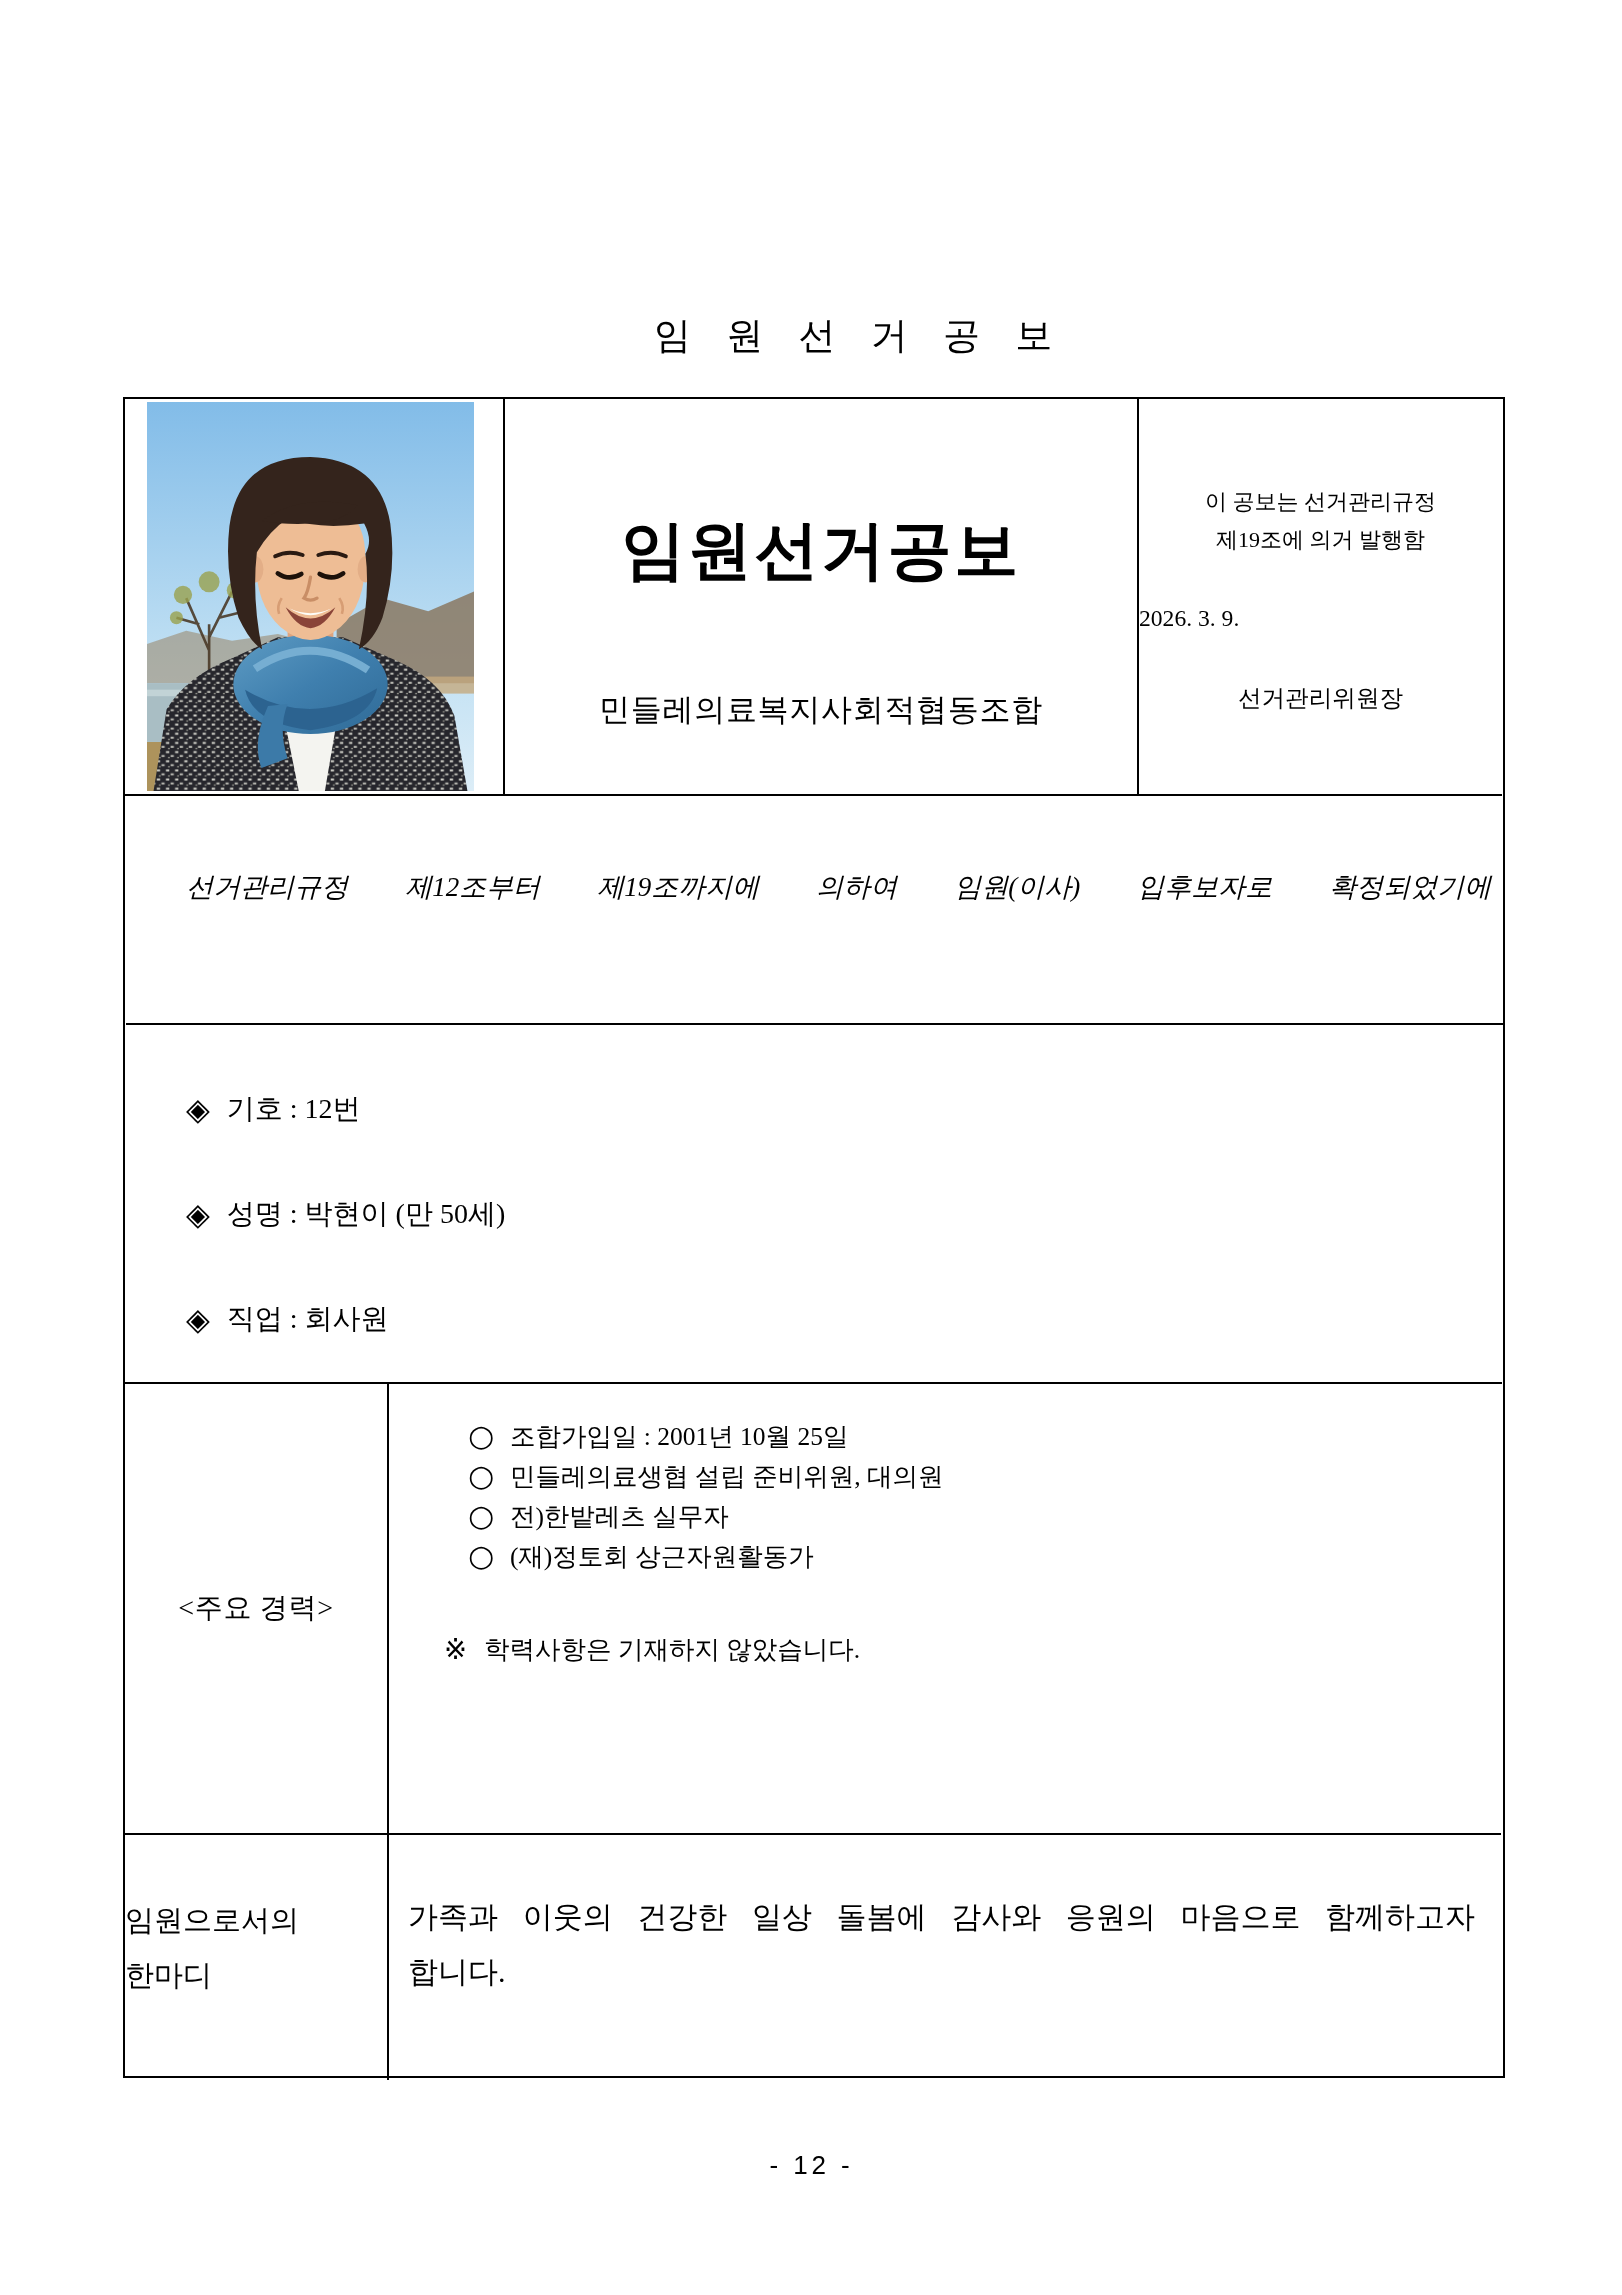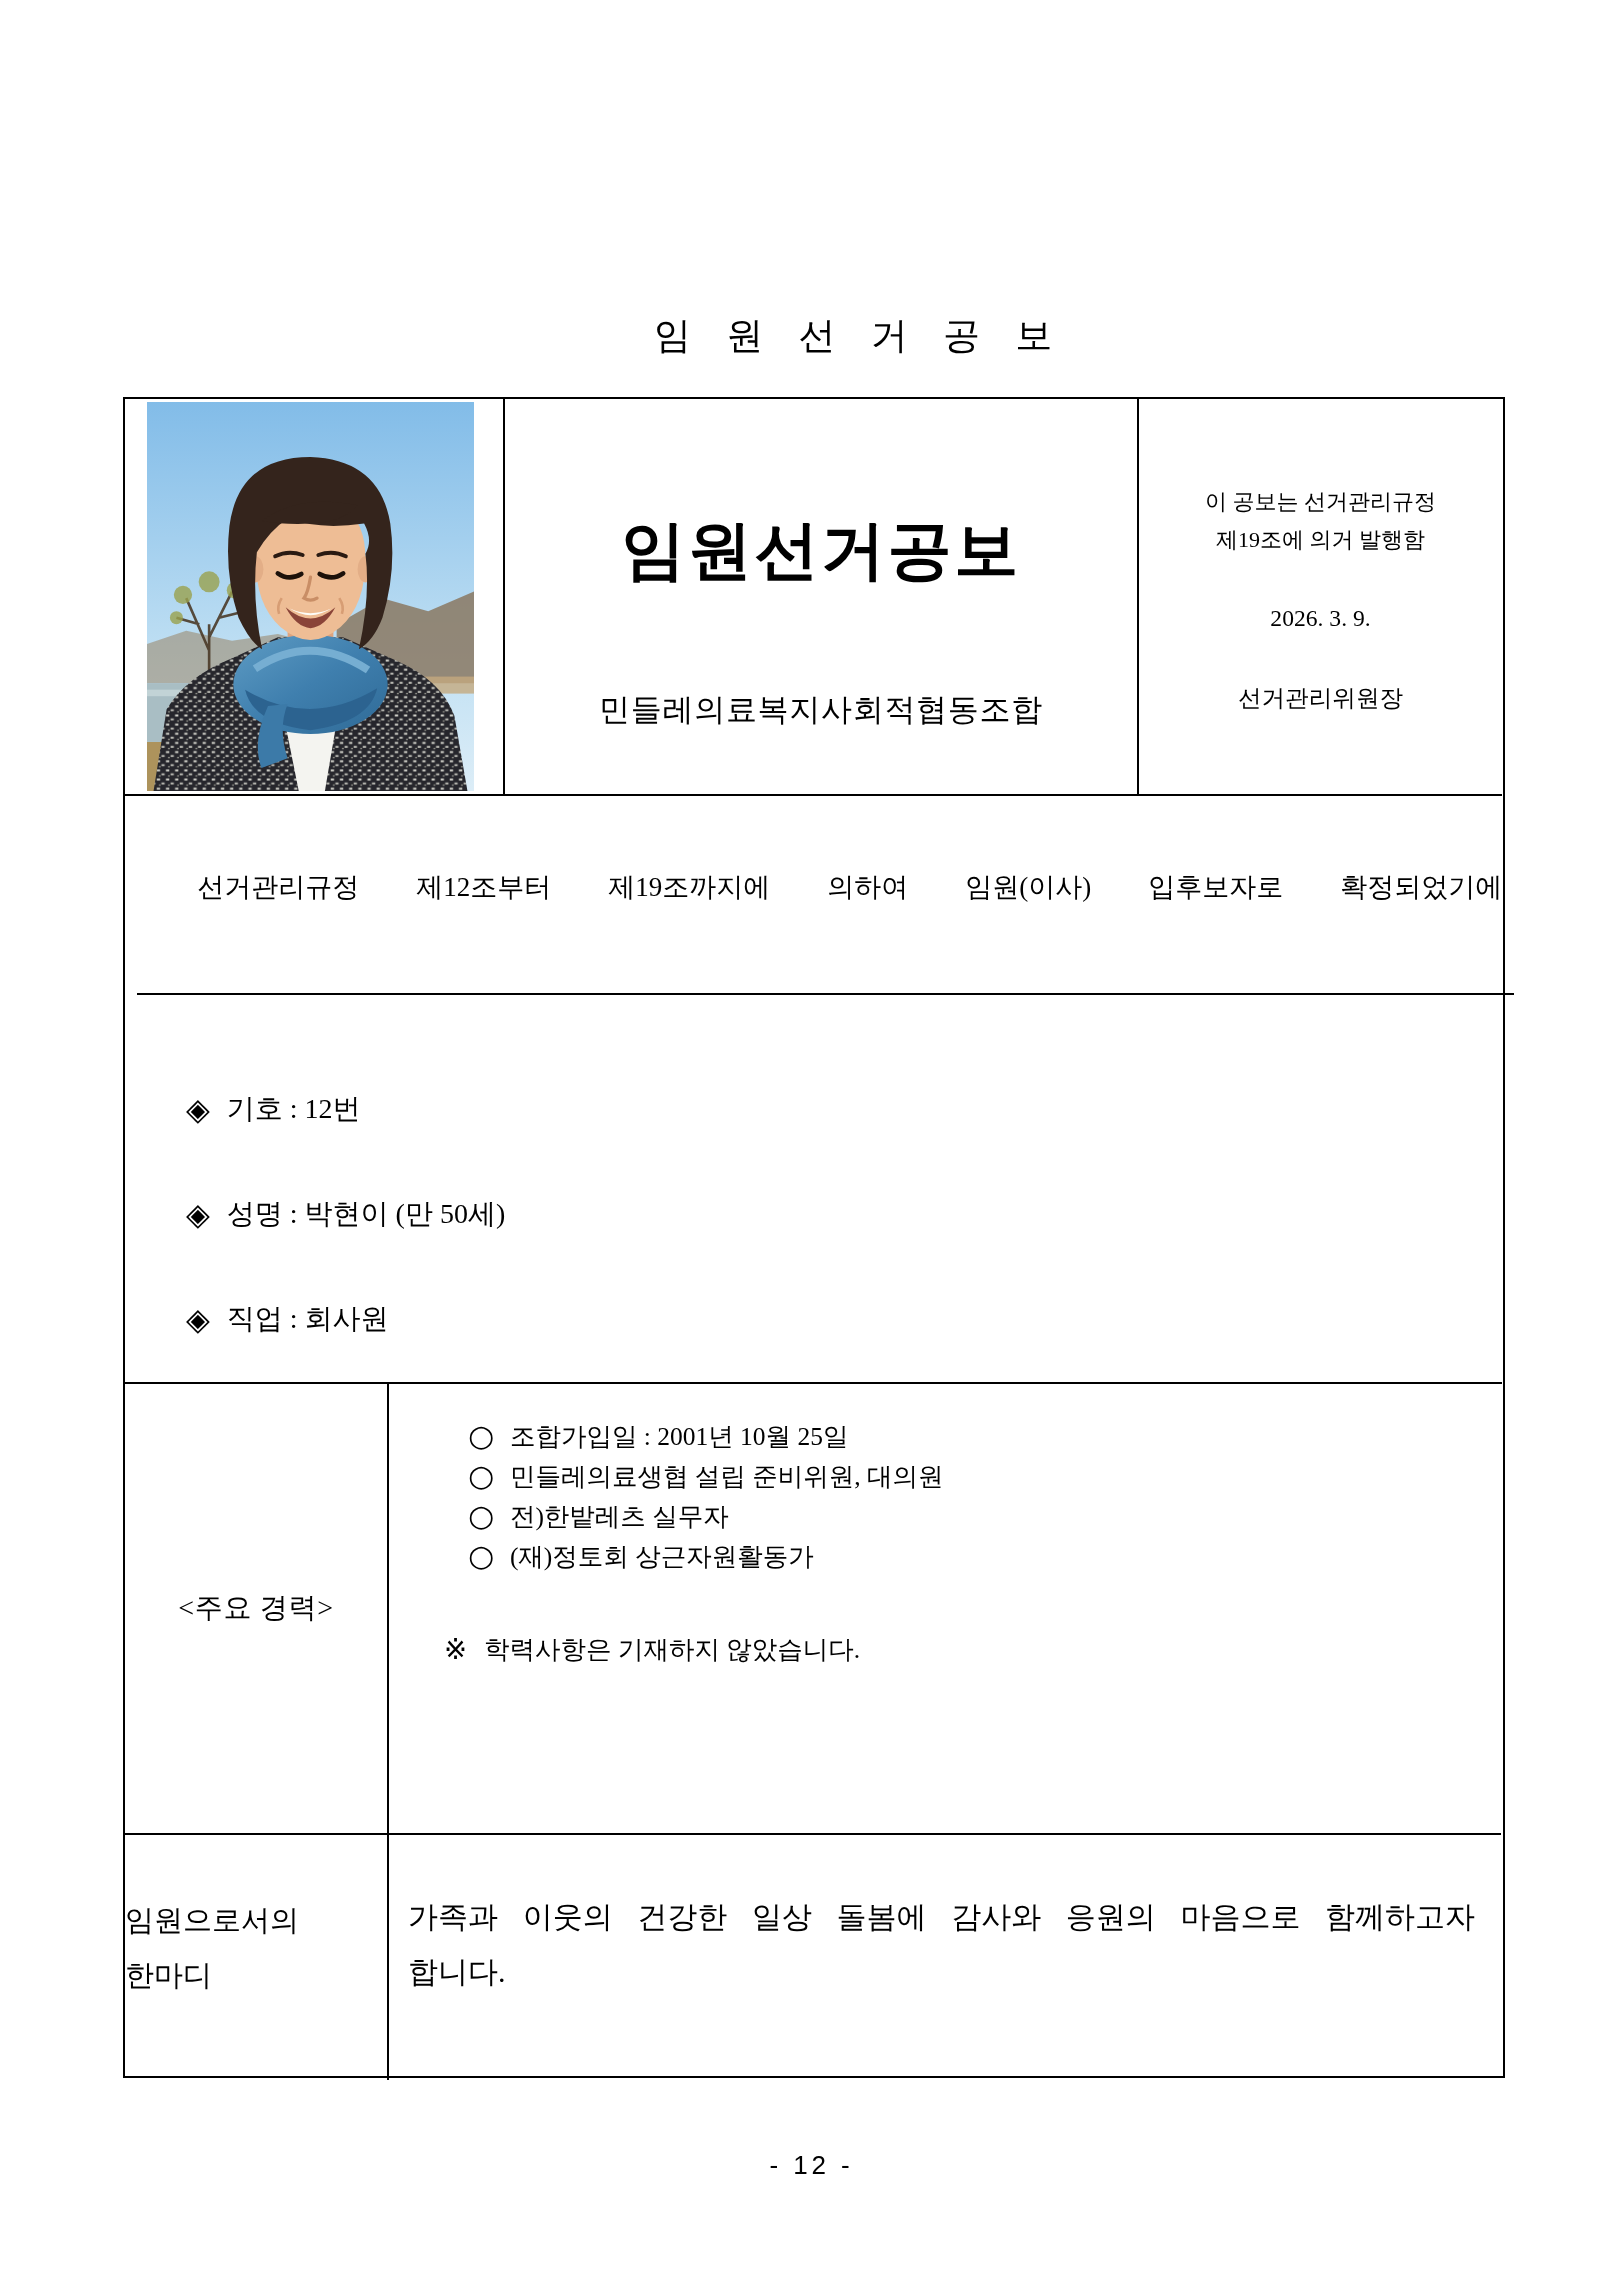--- a/index.html
+++ b/index.html
@@ -15,36 +15,36 @@
   }
   
   .tbl{position:absolute;left:123px;top:397px;width:1382px;height:1681px;
        border:2.6px solid #000;box-sizing:border-box;}
   .cell{position:absolute;box-sizing:border-box;}
   .br{border-right:2.6px solid #000;}
   .bb{border-bottom:2.6px solid #000;}
   .cell-photo   {left:0;top:0;width:380px;height:397px;}
   .cell-title   {left:380px;top:0;width:634px;height:397px;}
   .cell-issue   {left:1014px;top:0;width:363px;height:397px;}
-  .cell-notice  {left:12px;top:397px;width:1377px;height:199px;}
+  .cell-notice  {left:1px;top:397px;width:1377px;height:229px;font-style:italic;}
   .cell-cand    {left:0;top:641px;width:1377px;height:344px;}
   .cell-car-lab {left:0;top:984px;width:264px;height:452px;}
   .cell-career  {left:264px;top:984px;width:1112px;height:452px;}
   .cell-msg-lab {left:0;top:1436px;width:264px;height:245px;}
   .cell-msg     {left:264px;top:1436px;width:1112px;height:245px;}
   
   .photo-frame{position:absolute;left:22px;top:3.3px;width:327px;height:389px;overflow:hidden;}
   .photo-frame svg{display:block;width:100%;height:100%;}
   .bulletin-title{position:absolute;top:115px;left:0;width:100%;text-align:center;
     font-size:64px;font-weight:bold;letter-spacing:2.6px;line-height:73px;}
   .org-name{position:absolute;top:292px;left:0;width:100%;text-align:center;
     font-size:31px;letter-spacing:0.7px;line-height:37px;}
   .issue-basis{position:absolute;top:84px;left:0;width:100%;text-align:center;
     font-size:22px;line-height:38px;}
-  .issue-date{position:absolute;top:200px;left:0;width:100%;text-align:center;
+  .issue-date{position:absolute;top:200px;left:0;width:100%;
     font-size:23.6px;line-height:38px;}
   .issuer{position:absolute;top:280px;left:0;width:100%;text-align:center;
     font-size:23.6px;line-height:38px;}
   
   .notice-block{position:absolute;top:54px;left:9.2px;right:11.8px;font-size:27px;line-height:75px;}
   .notice-l1{text-indent:51px;text-align:justify;text-align-last:justify;}
   .notice-l2{text-align:left;}
   
   .cand-list{position:absolute;top:50px;left:61px;right:13px;
     display:flex;flex-direction:column;row-gap:67px;}

